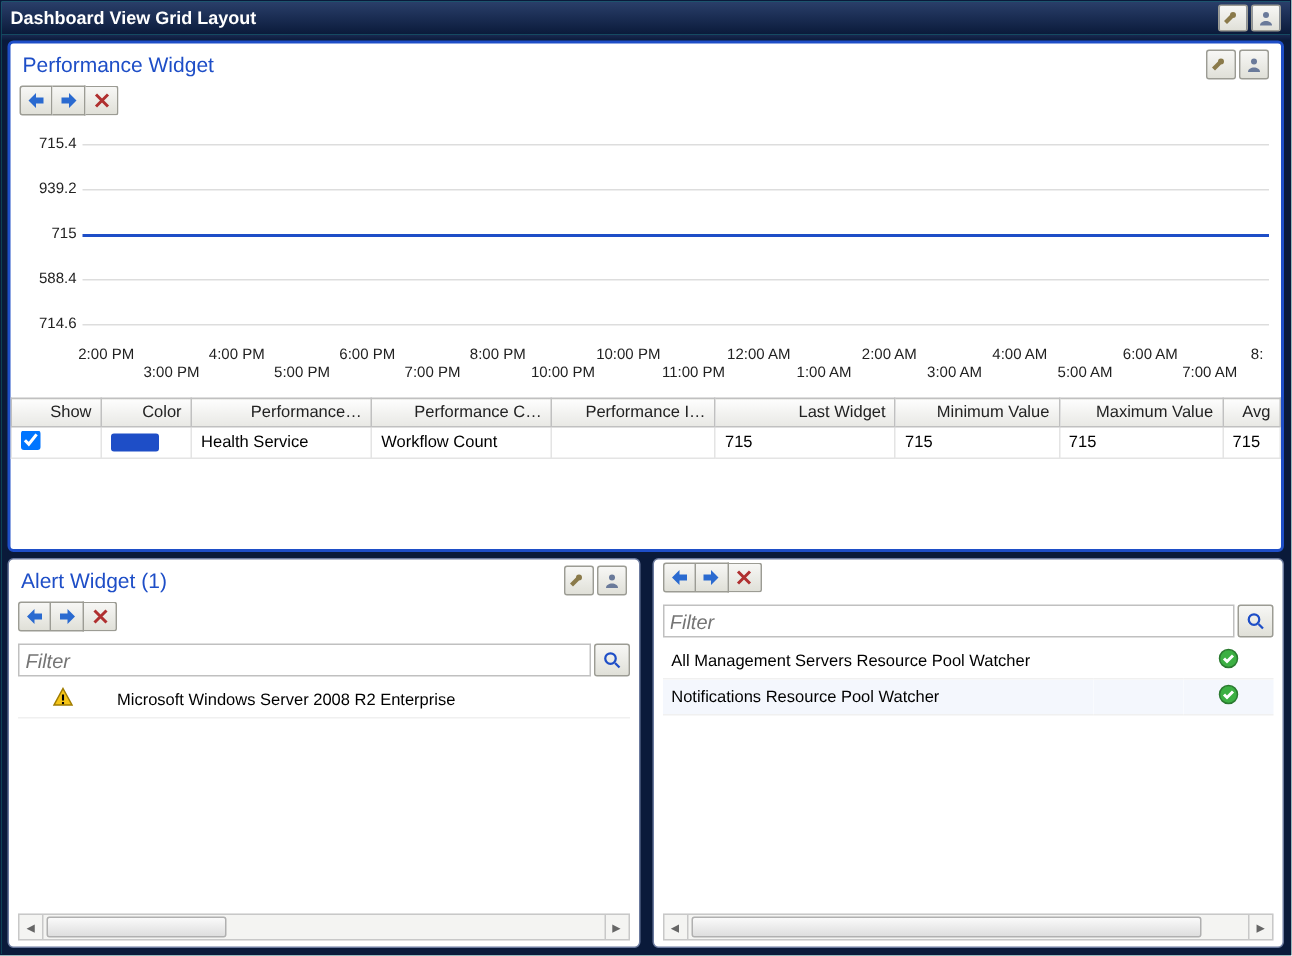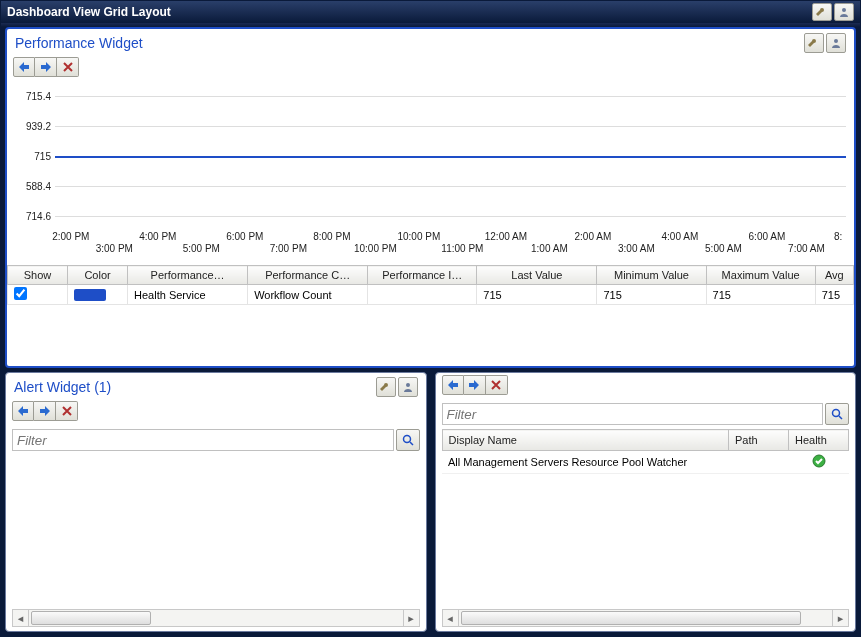--- a/index.html
+++ b/index.html
@@ -25,21 +25,21 @@
   
   .chart-area { position: relative; height: 150px; padding: 0 8px 0 48px; }
   .y-tick { position: absolute; left: 4px; width: 40px; text-align: right; font-size: 10px; color: #222; transform: translateY(-50%); }
   .gridline { position: absolute; left: 48px; right: 8px; border-top: 1px solid #ddd; }
   .chart-line { position: absolute; left: 48px; right: 8px; border-top: 2px solid #1e4ec7; }
   .x-axis { position: relative; height: 30px; margin: 0 8px 4px 48px; }
   .x-tick-top { position: absolute; font-size: 10px; color: #222; transform: translateX(-50%); top: 0; }
   .x-tick-bot { position: absolute; font-size: 10px; color: #222; transform: translateX(-50%); top: 12px; }
   
   .legend-table { border-top: 1px solid #b0b0b0; width: 100%; font-size: 11px; border-collapse: collapse; }
-  .legend-table th { background: linear-gradient(#fdfdfd,#e8e8e4); border: 1px solid #c0c0c0; text-align: center; padding: 3px 6px; font-weight: normal; color: #222; white-space: nowrap; overflow: hidden; }
+  .legend-table th { background: linear-gradient(#fdfdfd,#e8e8e4); border: 1px solid #c0c0c0; text-align: right; padding: 3px 6px; font-weight: normal; color: #222; white-space: nowrap; overflow: hidden; }
   .legend-table td { border: 1px solid #e4e4e4; padding: 2px 6px; white-space: nowrap; overflow: hidden; }
   .color-swatch { display: inline-block; width: 32px; height: 12px; background: #1e4ec7; border-radius: 2px; vertical-align: middle; }
   
   .filter-row { display: flex; padding: 4px 6px; gap: 2px; align-items: center; }
   .filter-input { flex: 1; border: 1px solid #c0c0c0; padding: 3px 4px; font-style: italic; color: #888; background: #fff; height: 22px; }
   .search-btn { width: 24px; height: 22px; background: linear-gradient(#f7f7f5,#e0e0d8); border: 1px solid #9c9c94; border-radius: 2px; display:flex; align-items:center; justify-content:center; cursor:pointer; color:#1e4ec7; }
   
   .data-table { width: 100%; font-size: 11px; border-collapse: collapse; table-layout: fixed; }
   .data-table th { background: linear-gradient(#fdfdfd,#e8e8e4); border: 1px solid #c0c0c0; text-align: left; padding: 4px 6px; font-weight: normal; color: #222; }
   .data-table td { padding: 3px 6px; border-bottom: 1px solid #f0f0f0; white-space: nowrap; overflow: hidden; text-overflow: ellipsis; }
@@ -157,21 +157,21 @@
             <col style="width:100px">
             <col style="width:35px">
           </colgroup>
         <tbody>
             <tr>
           <th>Show</th>
           <th>Color</th>
           <th>Performance…</th>
           <th>Performance C…</th>
           <th>Performance I…</th>
-          <th>Last Value</th>
+          <th>Last Widget</th>
           <th>Minimum Value</th>
           <th>Maximum Value</th>
           <th>Avg</th>
         </tr>
         <tr>
           <td><input type="checkbox" checked="" style=""></td>
           <td><span class="color-swatch"></span></td>
           <td>Health Service</td>
           <td>Workflow Count</td>
           <td></td>
@@ -230,20 +230,29 @@
             </div>
         </div>
         <div class="table-wrap">
           <table class="data-table">
             <colgroup>
                 <col style="width:60px">
                 <col>
                 <col style="width:80px">
               </colgroup>
             <tbody>
+            <tr>
+              <td style="text-align:center"><span class="warn-icon"><svg width="14" height="14" viewBox="0 0 14 14">
+                        <path d="M7 1L13 12H1z" fill="#f5c518" stroke="#a07c00"></path>
+                        <rect x="6.3" y="5" width="1.4" height="4" fill="#000"></rect>
+                        <rect x="6.3" y="10" width="1.4" height="1.4" fill="#000"></rect>
+                      </svg></span></td>
+              <td>Microsoft Windows Server 2008 R2 Enterprise</td>
+              <td></td>
+            </tr>
           </tbody>
             </table>
         </div>
         <div class="hscroll">
           <div class="arrow">◂</div>
           <div class="thumb" style="left:18px; width:120px"></div>
           <div style="flex:1"></div>
           <div class="arrow right">▸</div>
         </div>
       </div>
@@ -276,33 +285,36 @@
             </div>
         </div>
         <div class="table-wrap">
           <table class="data-table">
             <colgroup>
                 <col>
                 <col style="width:60px">
                 <col style="width:60px">
               </colgroup>
             <tbody>
-                <tr>
-              <th>Display Name</th>
-              <th>Path</th>
-              <th>Health</th>
-            </tr>
             <tr>
               <td>All Management Servers Resource Pool Watcher</td>
               <td></td>
               <td style="text-align:center"><span class="ok-icon"><svg width="14" height="14" viewBox="0 0 14 14">
                         <circle cx="7" cy="7" r="6" fill="#3cb043" stroke="#2a7a30"></circle>
                         <path d="M4 7l2 2 4-4" stroke="#fff" stroke-width="2" fill="none"></path>
                       </svg></span></td>
             </tr>
+            <tr class="alt">
+              <td>Notifications Resource Pool Watcher</td>
+              <td></td>
+              <td style="text-align:center"><span class="ok-icon"><svg width="14" height="14" viewBox="0 0 14 14">
+                        <circle cx="7" cy="7" r="6" fill="#3cb043" stroke="#2a7a30"></circle>
+                        <path d="M4 7l2 2 4-4" stroke="#fff" stroke-width="2" fill="none"></path>
+                      </svg></span></td>
+            </tr>
           </tbody>
             </table>
         </div>
         <div class="hscroll">
           <div class="arrow">◂</div>
           <div class="thumb" style="left:18px; width:340px"></div>
           <div style="flex:1"></div>
           <div class="arrow right">▸</div>
         </div>
       </div>

